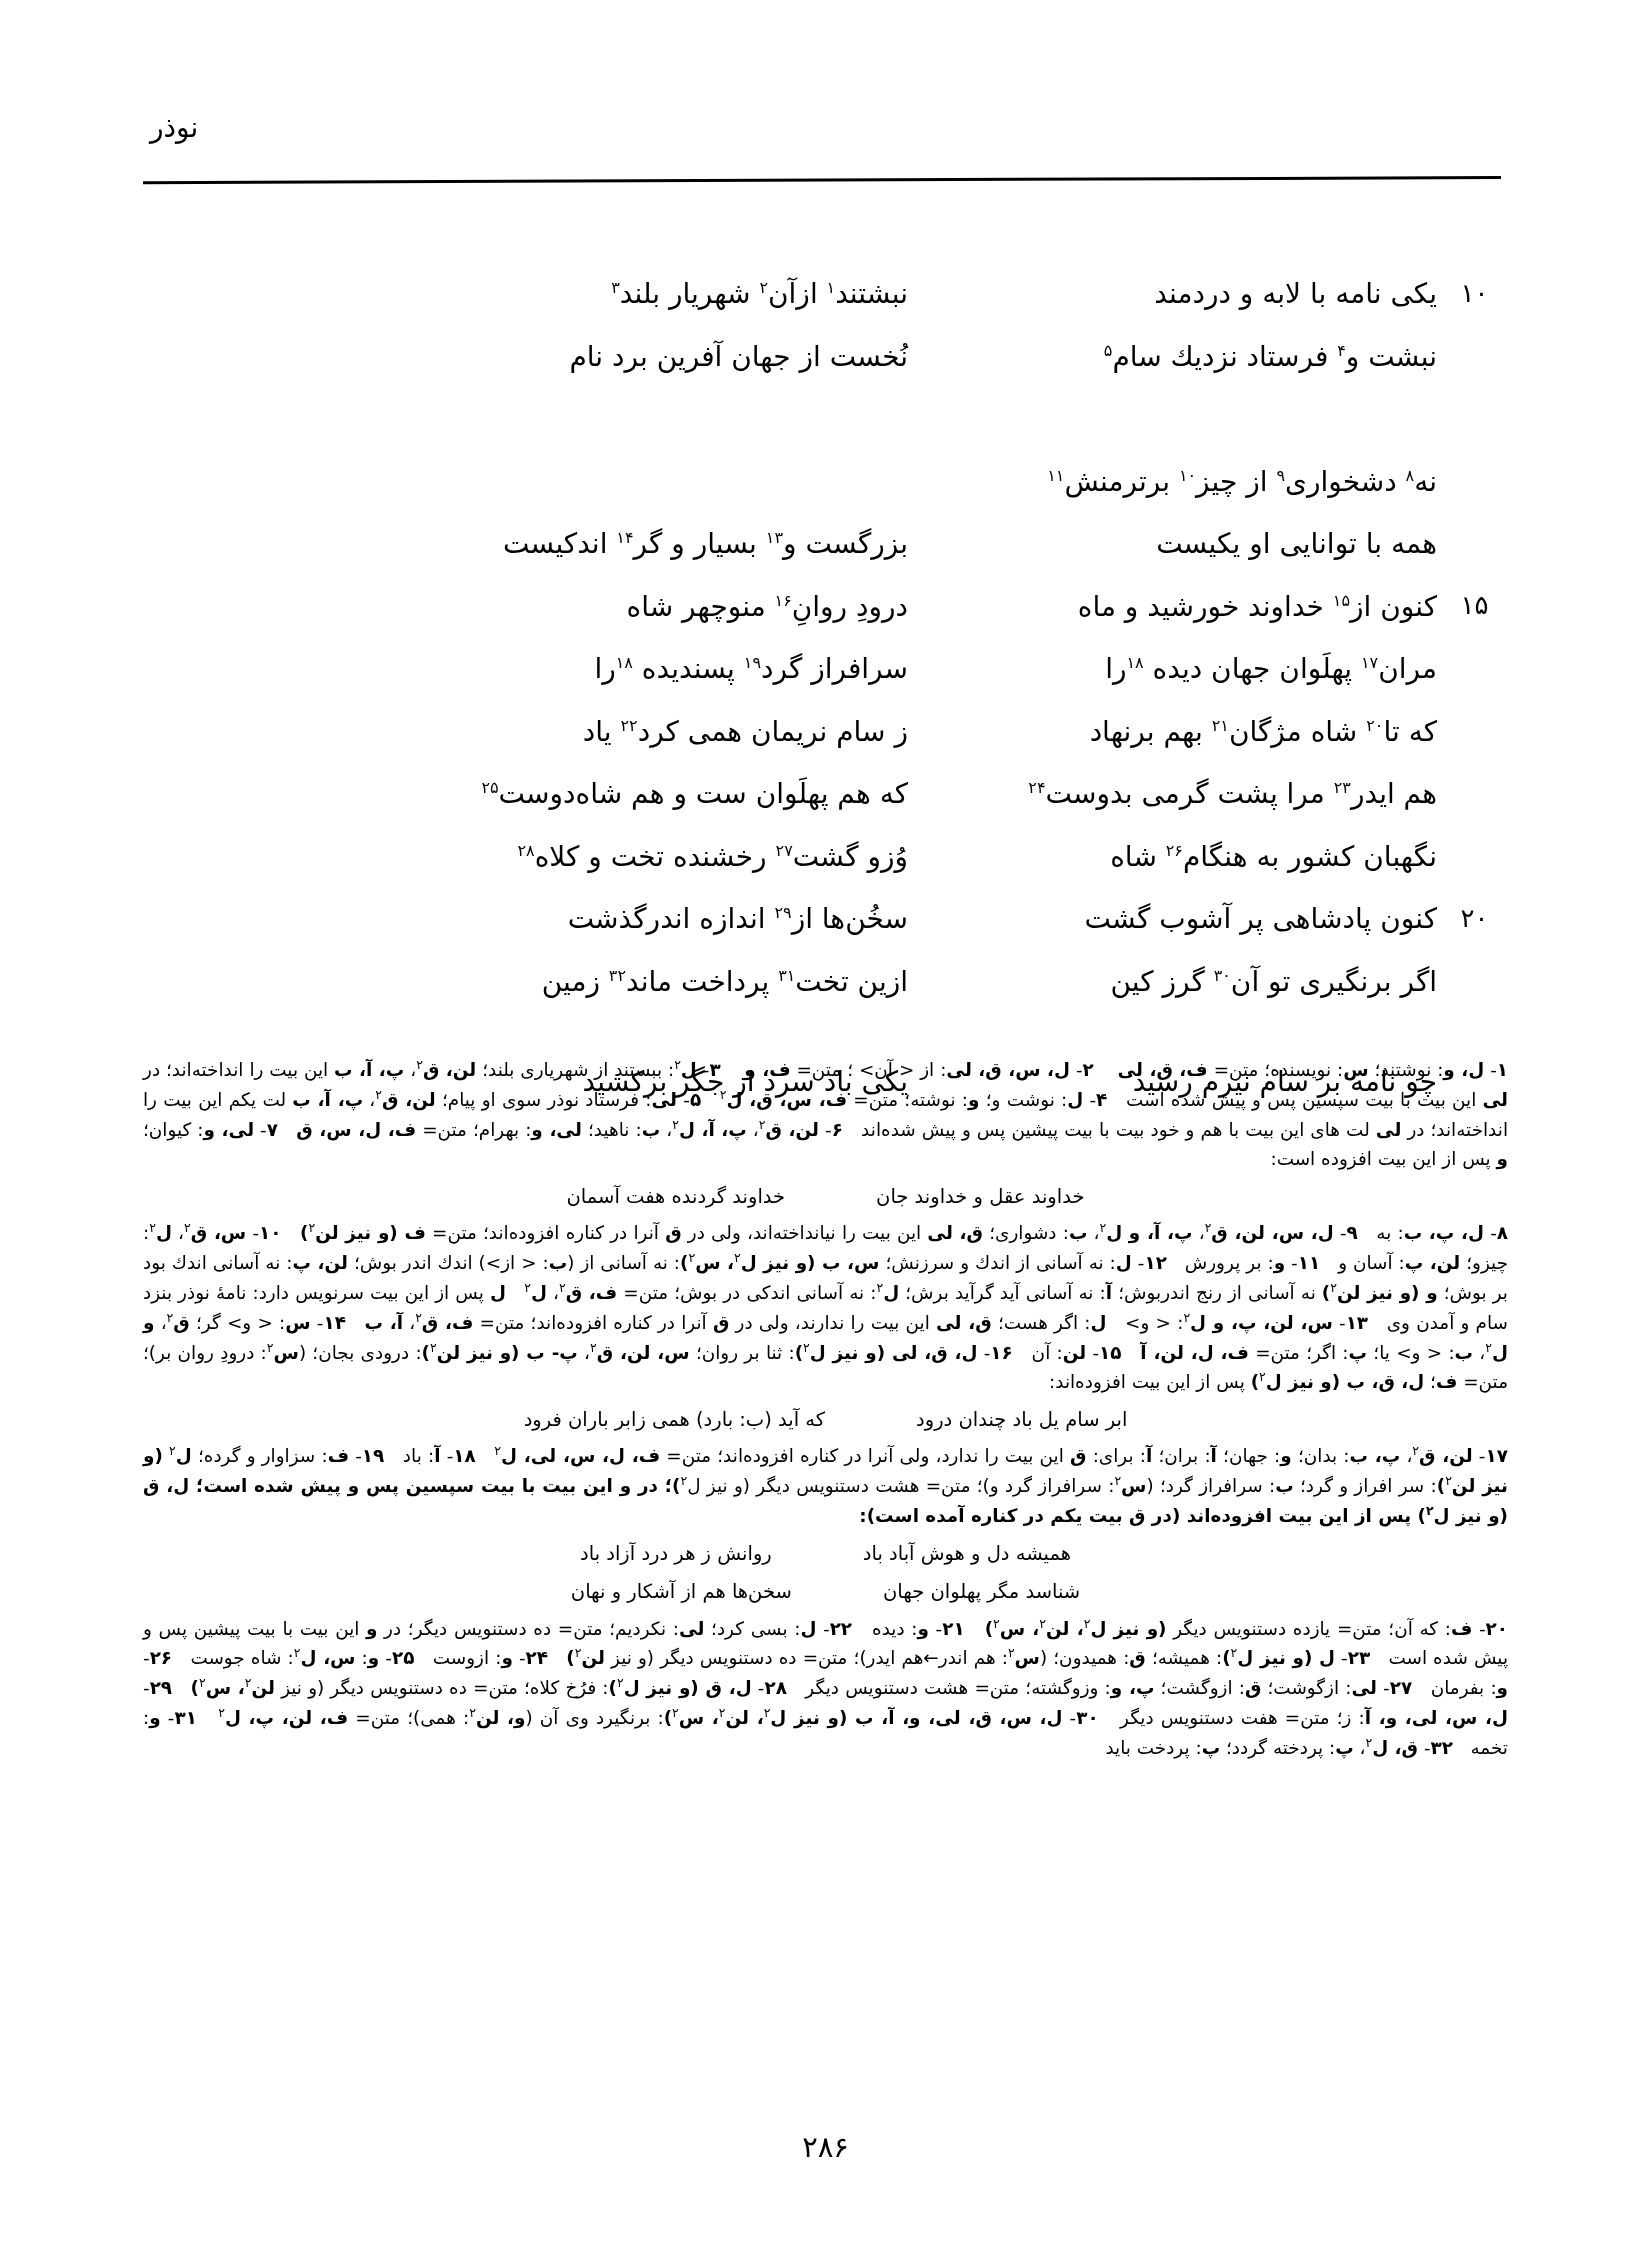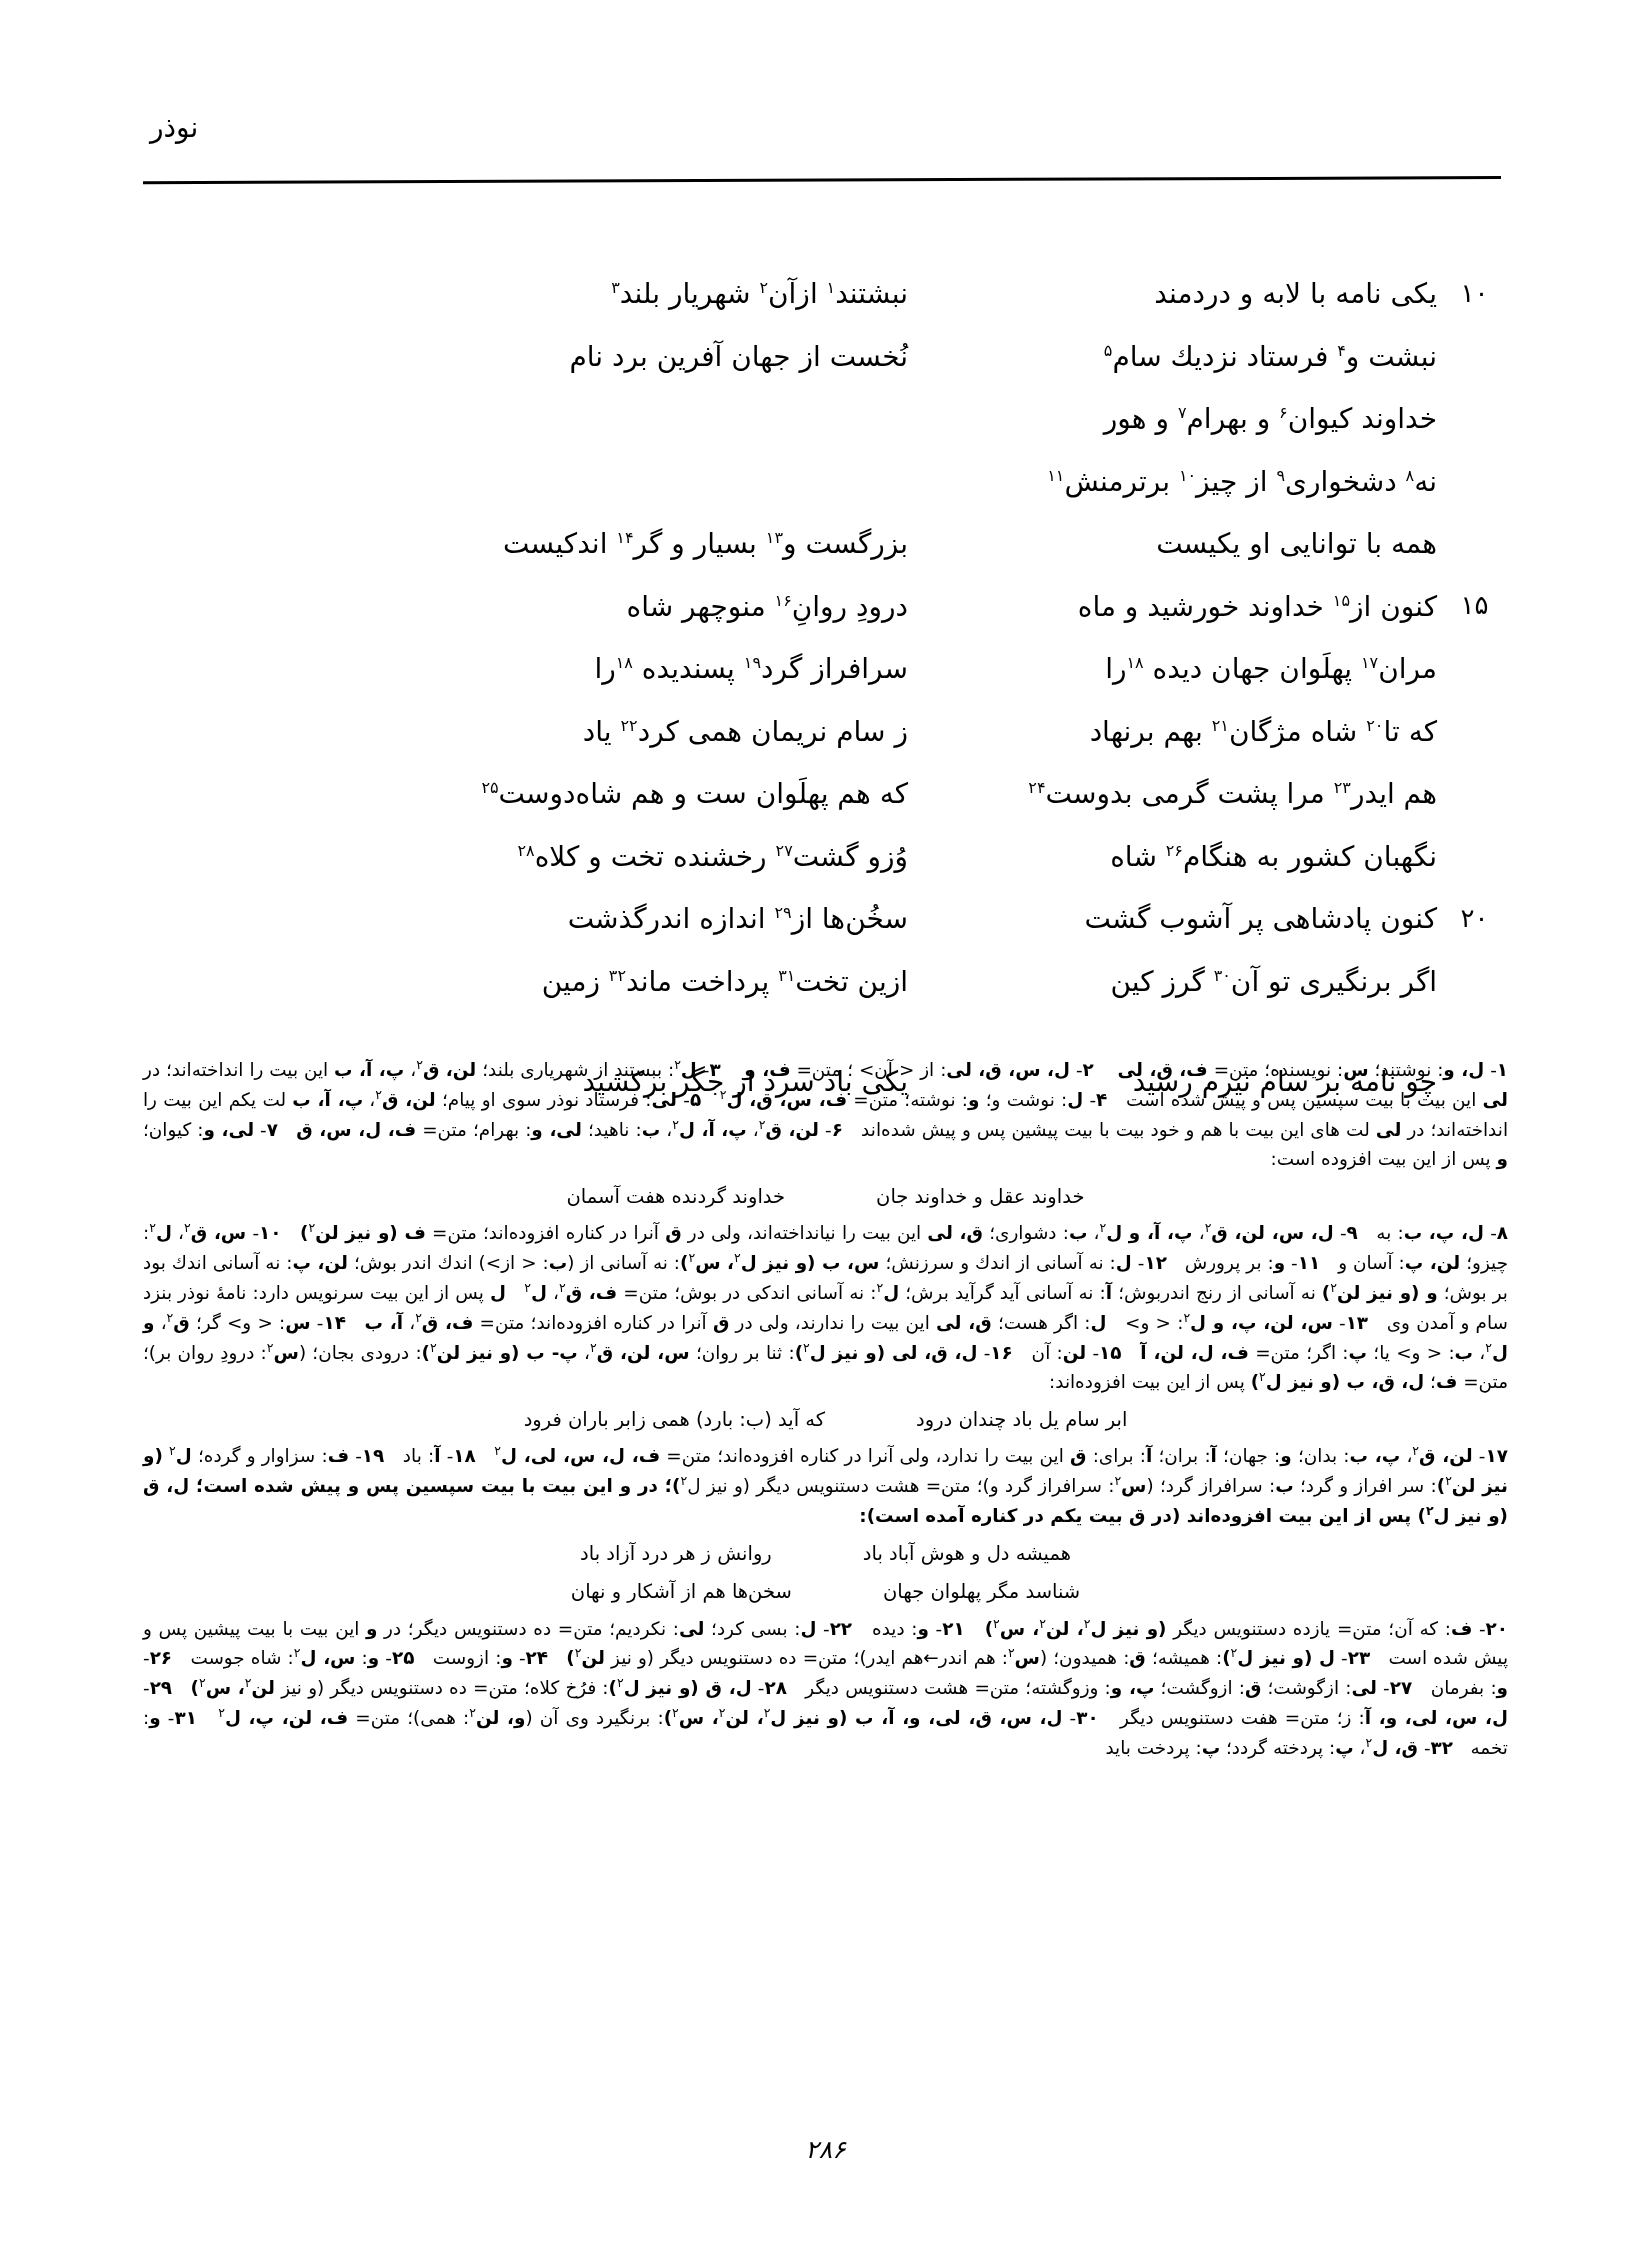--- a/index.html
+++ b/index.html
@@ -80,23 +80,22 @@
     margin:7px 0 5.6px 0;
     font-size:19.5px;
     letter-spacing:1.4px;
     direction:rtl;
   }
   .insert-verse .iv-h{white-space:nowrap;}
 
   
   .pageno{
     position:absolute;bottom:97px;left:0;right:0;
-    text-align:center;font-size:25px;
-    direction:rtl;
-    font-style:italic;
+    text-align:center;font-size:29px;
+    direction:rtl;
   }
 </style>
 </head>
 <body>
 
 <div class="page">
 
   <div class="runhead">
     <span class="title">نوذر</span>
   </div>
@@ -111,21 +110,20 @@
     </div>
 
     <div class="couplet">
       <div class="lineno"></div>
       <div class="hemistich hem-right">نبشت و<sup>۴</sup> فرستاد نزدیك سام<sup>۵</sup></div>
       <div class="hemistich hem-left">نُخست از جهان آفرین برد نام</div>
     </div>
 
     <div class="couplet">
       <div class="lineno"></div>
-      <div class="hemistich hem-right">خداوند کیوان<sup>۶</sup> و بهرام<sup>۷</sup> و هور</div>
     </div>
 
     <div class="couplet">
       <div class="lineno"></div>
       <div class="hemistich hem-right">نه<sup>۸</sup> دشخواری<sup>۹</sup> از چیز<sup>۱۰</sup> برترمنش<sup>۱۱</sup></div>
     </div>
 
     <div class="couplet">
       <div class="lineno"></div>
       <div class="hemistich hem-right">همه با توانایی او یکیست</div>

